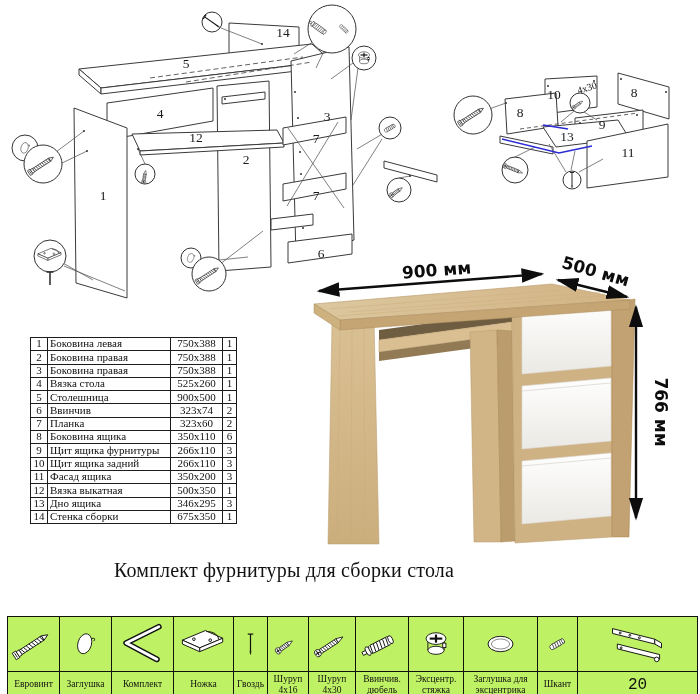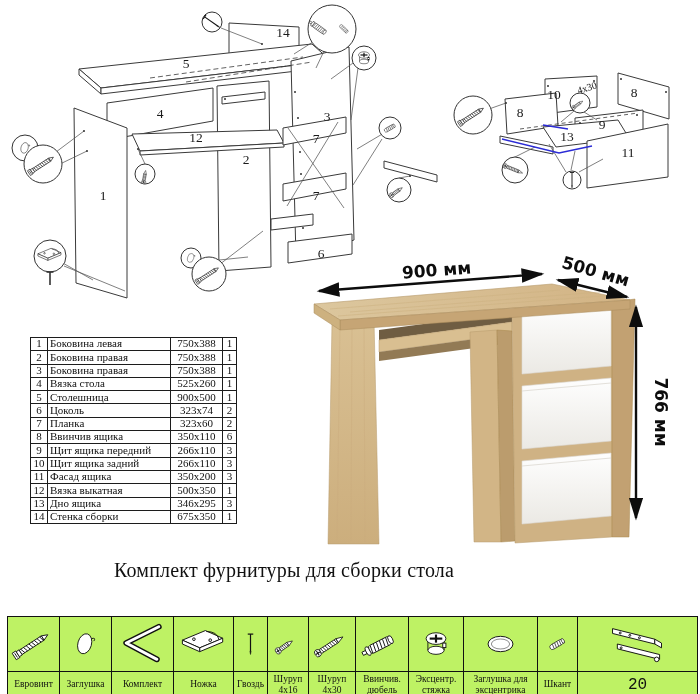--- a/index.html
+++ b/index.html
@@ -401,39 +401,39 @@
           <td class="td-c">1</td>
         </tr>
         <tr>
           <td class="td-c">5</td>
           <td>Столешница</td>
           <td class="td-c">900x500</td>
           <td class="td-c">1</td>
         </tr>
         <tr>
           <td class="td-c">6</td>
-          <td>Цоколь</td>
+          <td>Ввинчив</td>
           <td class="td-c">323x74</td>
           <td class="td-c">2</td>
         </tr>
         <tr>
           <td class="td-c">7</td>
           <td>Планка</td>
           <td class="td-c">323x60</td>
           <td class="td-c">2</td>
         </tr>
         <tr>
           <td class="td-c">8</td>
-          <td>Ввинчив ящика</td>
+          <td>Боковина ящика</td>
           <td class="td-c">350x110</td>
           <td class="td-c">6</td>
         </tr>
         <tr>
           <td class="td-c">9</td>
-          <td>Щит ящика передний</td>
+          <td>Щит ящика фурнитуры</td>
           <td class="td-c">266x110</td>
           <td class="td-c">3</td>
         </tr>
         <tr>
           <td class="td-c">10</td>
           <td>Щит ящика задний</td>
           <td class="td-c">266x110</td>
           <td class="td-c">3</td>
         </tr>
         <tr>

